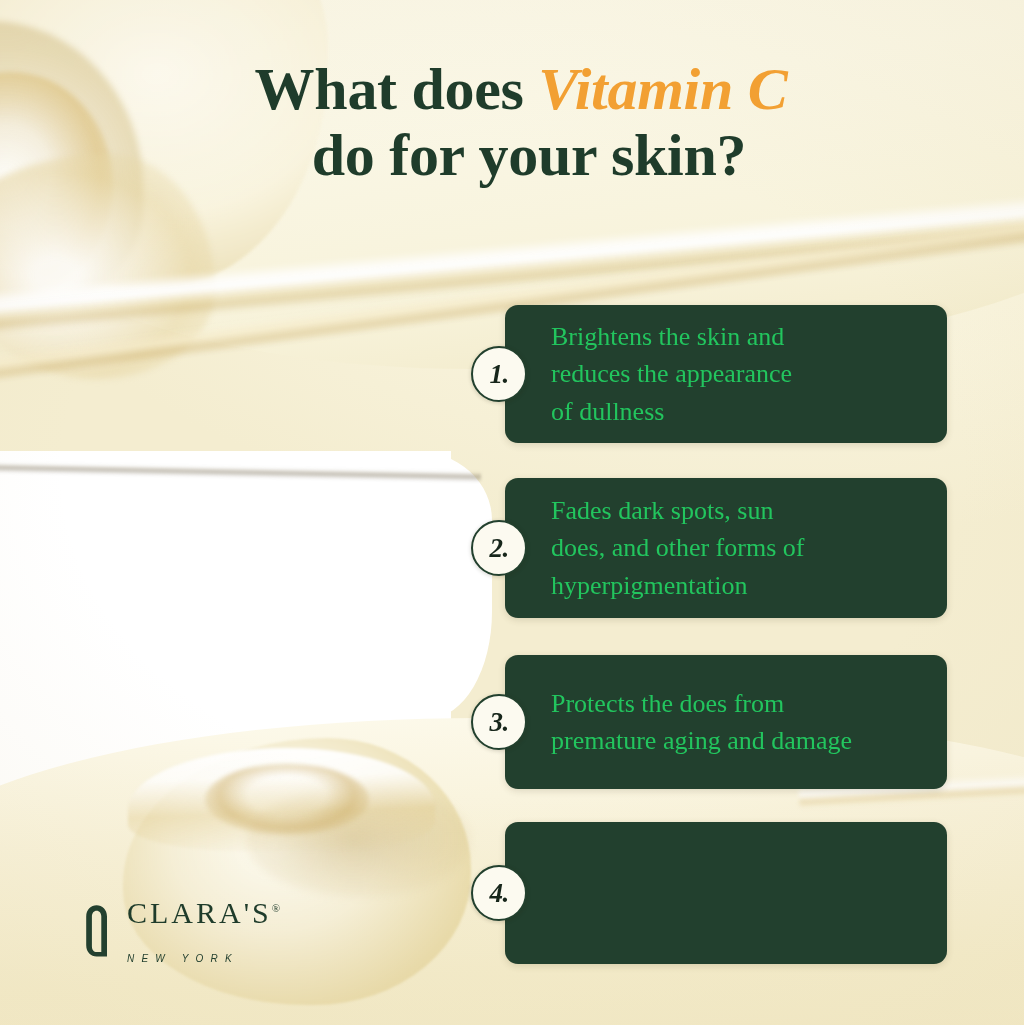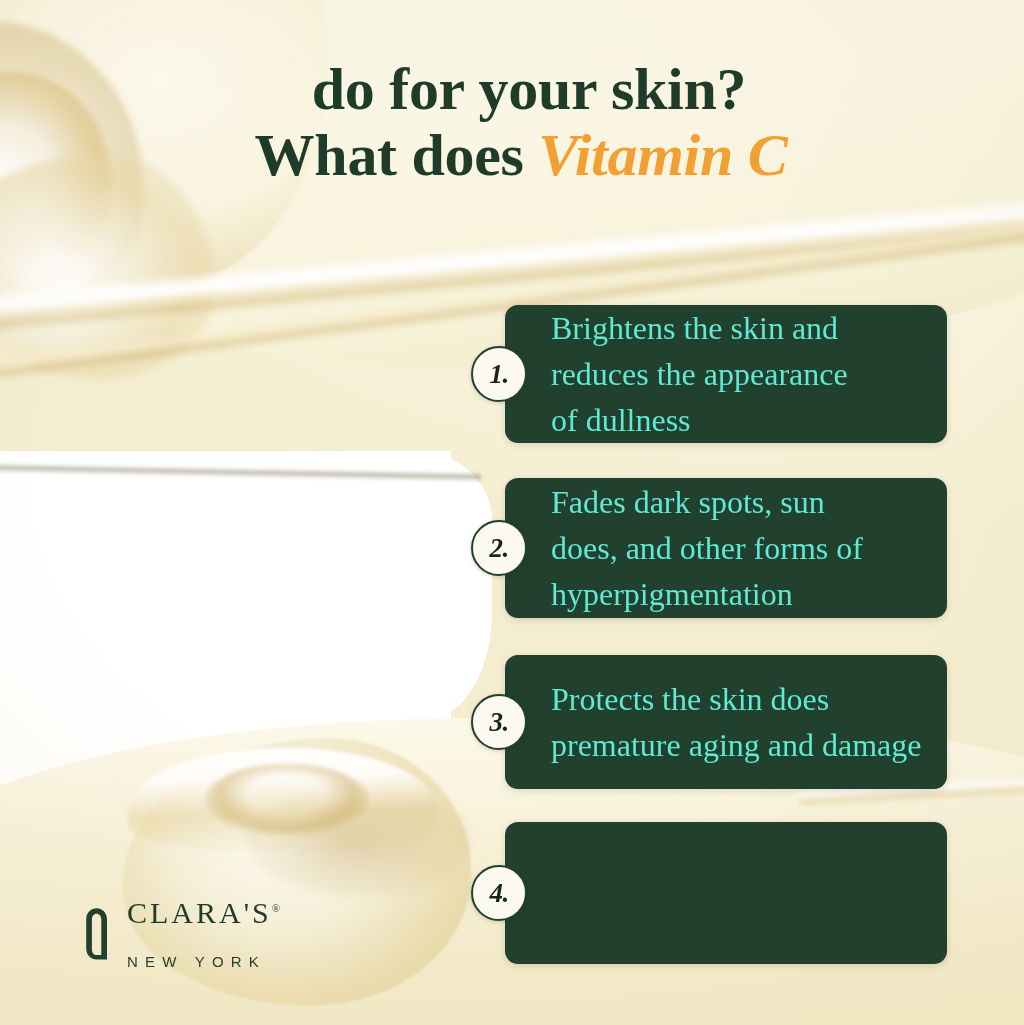--- a/index.html
+++ b/index.html
@@ -334,23 +334,23 @@
     position: absolute;
     left: 505px;
     width: 442px;
     background: #22402E;
     border-radius: 13px;
     box-shadow: 0 2px 7px rgba(72,62,30,0.16);
     display: flex;
     align-items: center;
   }
   .card-text {
-    color: #5eead4;
+    color: #22c55e;
     font-family: "Liberation Serif", serif;
-    font-size: 32px;
+    font-size: 26px;
     line-height: 1.44;
     padding-left: 46px;
     padding-right: 20px;
     white-space: pre-line;
   }
   .badge {
     position: absolute;
     left: -34px;
     top: 50%;
     transform: translateY(-50%);
@@ -407,25 +407,26 @@
     white-space: nowrap;
   }
   .logo-reg {
     font-size: 11px;
     vertical-align: super;
     letter-spacing: 0;
   }
   .logo-sub {
     margin-top: 26px;
     font-family: "Liberation Sans", sans-serif;
-    font-size: 15px;
+    font-size: 10px;
     letter-spacing: 7.2px;
     color: #23402F;
     line-height: 1;
     white-space: nowrap;
+    font-style: italic;
   }
 </style>
 </head>
 <body>
 
 <div id="canvas">
 
   <div class="bg-layer bg-base"></div>
   <div class="bg-slab-top"></div>
   <div class="swirl-1"></div>
@@ -445,43 +446,43 @@
 
   <div class="bg-slab-bottom"></div>
   <div class="dollop"></div>
   <div class="dollop-shadow"></div>
   <div class="dollop-rim"></div>
   <div class="dollop-curl"></div>
   <div class="streak-right"></div>
   <div class="bg-layer bg-vignette"></div>
 
   <div class="title-wrap">
+    <div class="title-line title-line-1"><span>What does </span><span class="title-accent">Vitamin C</span></div>
     <div class="title-line title-line-2">do for your skin?</div>
-    <div class="title-line title-line-1"><span>What does </span><span class="title-accent">Vitamin C</span></div>
   </div>
 
   <div class="cards">
 
     <div class="card card-1">
       <div class="badge">1.</div>
       <div class="card-text">Brightens the skin and
 reduces the appearance
 of dullness</div>
     </div>
 
     <div class="card card-2">
       <div class="badge">2.</div>
       <div class="card-text">Fades dark spots, sun
 does, and other forms of
 hyperpigmentation</div>
     </div>
 
     <div class="card card-3">
       <div class="badge">3.</div>
-      <div class="card-text">Protects the skin does
+      <div class="card-text">Protects the does from
 premature aging and damage</div>
     </div>
 
     <div class="card card-4">
       <div class="badge">4.</div>
     </div>
 
   </div>
 
   <div class="logo">

